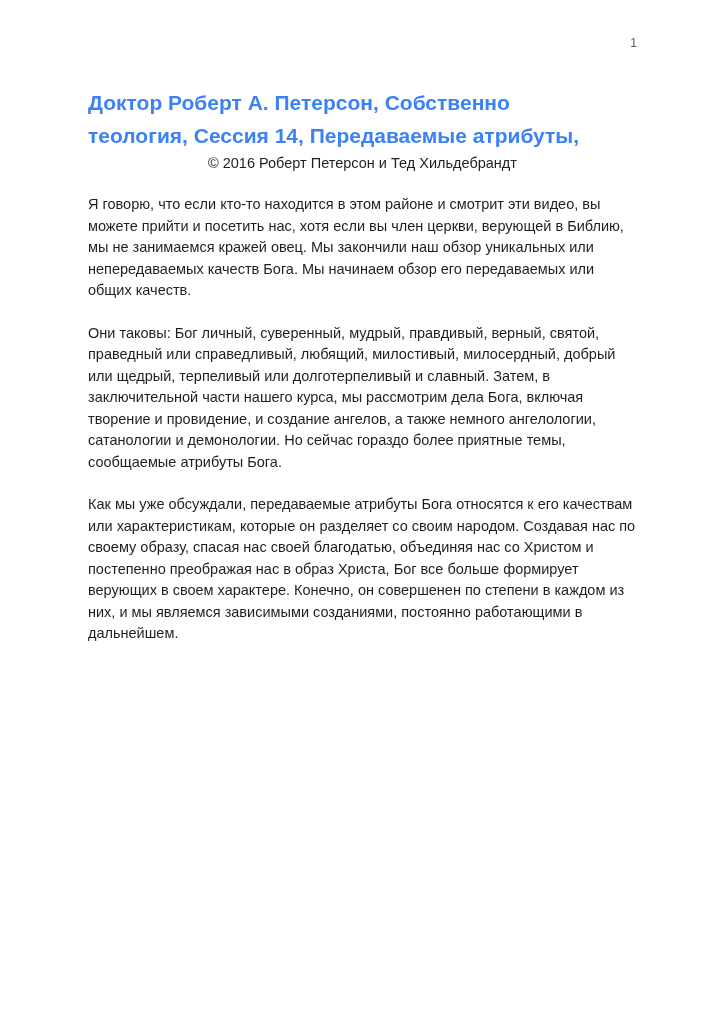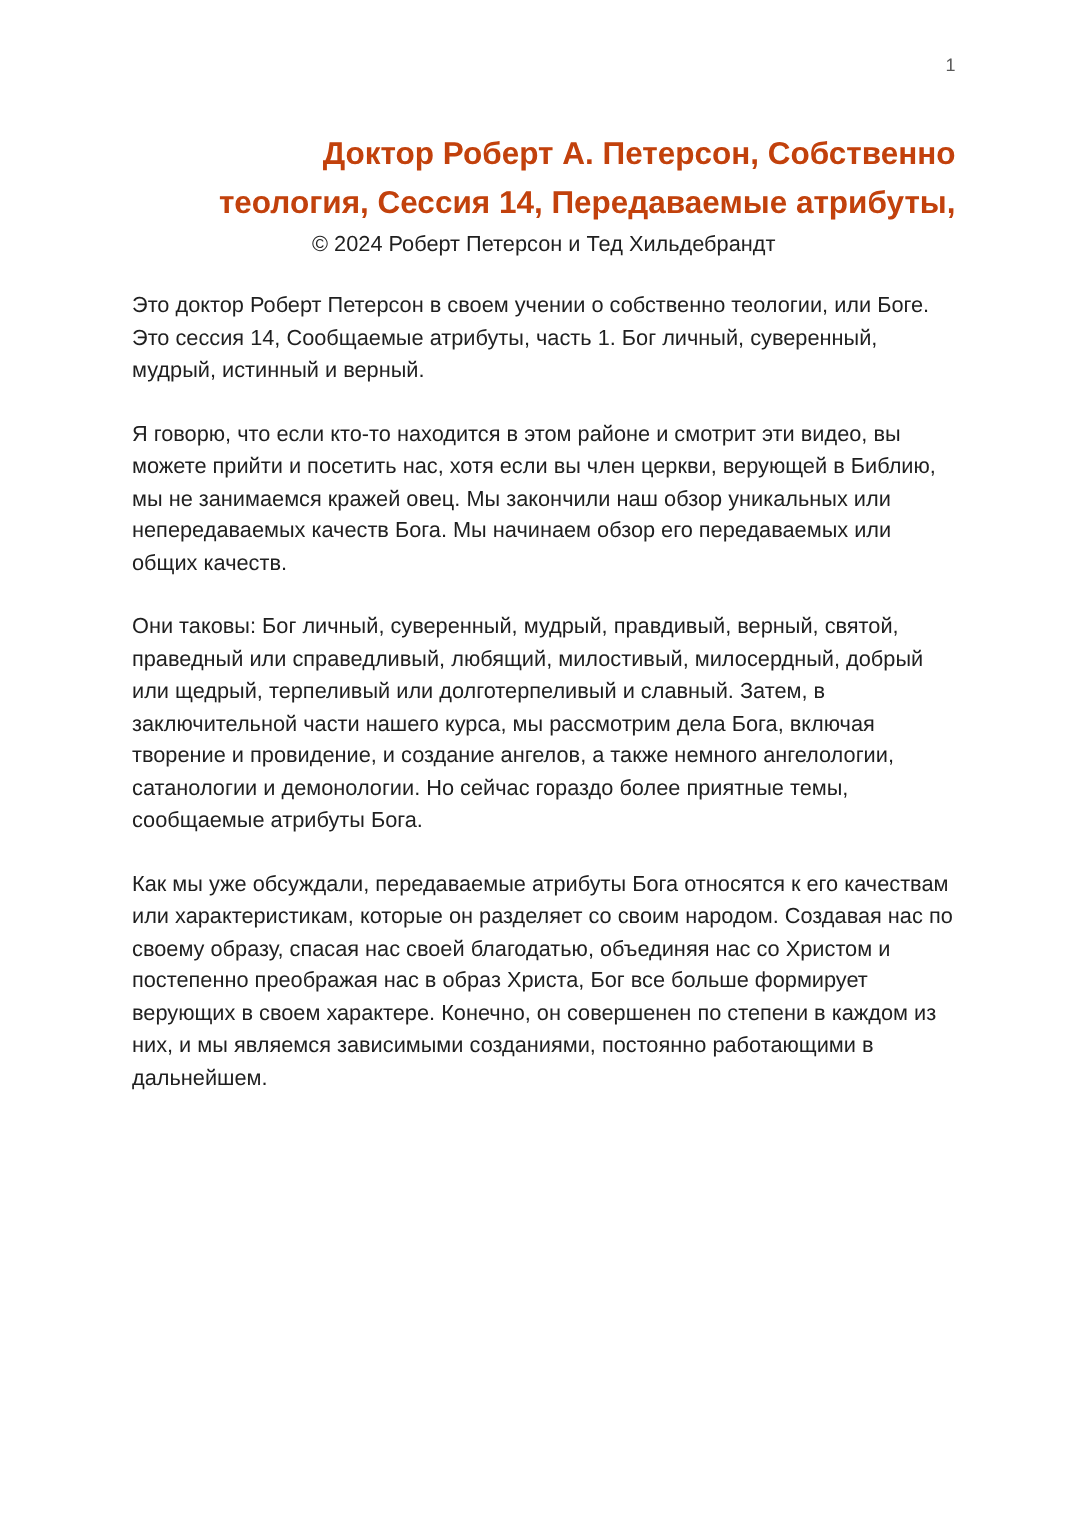--- a/index.html
+++ b/index.html
@@ -21,25 +21,25 @@
     overflow: hidden;
   }
   .page-number {
     text-align: right;
     font-size: 12px;
     line-height: 14px;
     color: #595959;
   }
   .doc-title {
     margin: 36px auto 0 auto;
-    text-align: right;
+    text-align: left;
     font-weight: bold;
     font-size: 21px;
     line-height: 33px;
-    color: #c2410c;
+    color: #3b82f6;
   }
   .title-line {
     display: block;
     white-space: nowrap;
   }
   .copyright {
     margin-top: 1px;
     text-align: center;
     font-size: 14.5px;
     line-height: 20px;
@@ -61,22 +61,21 @@
 
 <div class="page">
 
   <div class="page-number">1</div>
 
   <h1 class="doc-title">
     <span class="title-line">Доктор Роберт А. Петерсон, Собственно</span>
     <span class="title-line">теология, Сессия 14, Передаваемые атрибуты,</span>
   </h1>
 
-  <div class="copyright">© 2024 Роберт Петерсон и Тед Хильдебрандт</div>
+  <div class="copyright">© 2016 Роберт Петерсон и Тед Хильдебрандт</div>
 
   <div class="doc-body">
-    <p>Это доктор Роберт Петерсон в своем учении о собственно теологии, или Боге. Это сессия 14, Сообщаемые атрибуты, часть 1. Бог личный, суверенный, мудрый, истинный и верный.</p>
     <p>Я говорю, что если кто-то находится в этом районе и смотрит эти видео, вы можете прийти и посетить нас, хотя если вы член церкви, верующей в Библию, мы не занимаемся кражей овец. Мы закончили наш обзор уникальных или непередаваемых качеств Бога. Мы начинаем обзор его передаваемых или общих качеств.</p>
     <p>Они таковы: Бог личный, суверенный, мудрый, правдивый, верный, святой, праведный или справедливый, любящий, милостивый, милосердный, добрый или щедрый, терпеливый или долготерпеливый и славный. Затем, в заключительной части нашего курса, мы рассмотрим дела Бога, включая творение и провидение, и создание ангелов, а также немного ангелологии, сатанологии и демонологии. Но сейчас гораздо более приятные темы, сообщаемые атрибуты Бога.</p>
     <p>Как мы уже обсуждали, передаваемые атрибуты Бога относятся к его качествам или характеристикам, которые он разделяет со своим народом. Создавая нас по своему образу, спасая нас своей благодатью, объединяя нас со Христом и постепенно преображая нас в образ Христа, Бог все больше формирует верующих в своем характере. Конечно, он совершенен по степени в каждом из них, и мы являемся зависимыми созданиями, постоянно работающими в дальнейшем.</p>
   </div>
 
 </div>
 
 </body></html>

